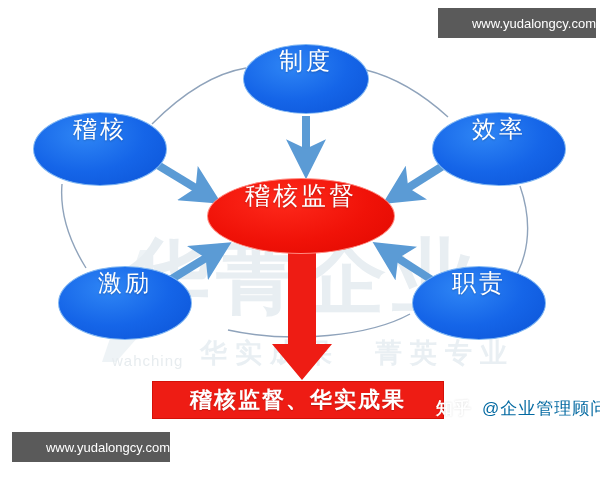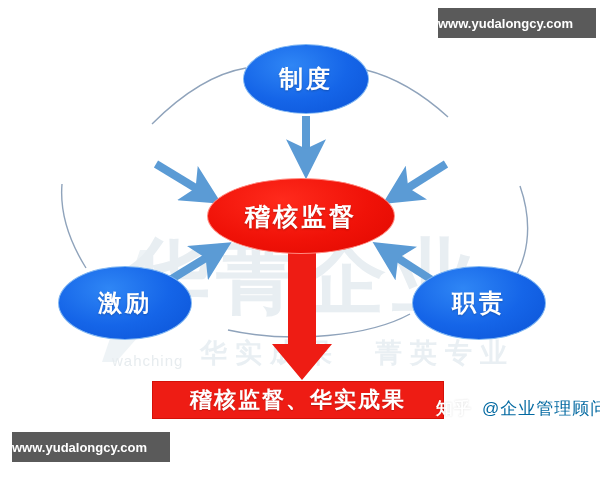--- a/index.html
+++ b/index.html
@@ -70,25 +70,25 @@
     position: absolute;
     inset: 0;
     z-index: 2;
   }
 
   
   .node {
     position: absolute;
     z-index: 3;
     display: flex;
-    align-items: center;
+    align-items: flex-start;
     justify-content: center;
     border-radius: 50%;
     color: #ffffff;
-    font-weight: bold;
+    font-weight: normal;
     text-align: center;
     white-space: nowrap;
     box-sizing: border-box;
   }
   .node-blue {
     background: radial-gradient(ellipse at 38% 30%, #2f86f5 0%, #1565e8 52%, #0b53d6 100%);
     border: 1px solid #7fb6f2;
     font-size: 24px;
     letter-spacing: 3px;
     text-shadow: 0 1px 2px rgba(0,0,0,0.22);
@@ -130,25 +130,25 @@
     box-sizing: border-box;
   }
 
   
   .site-chip {
     position: absolute;
     z-index: 6;
     background: #5a5a5a;
     color: #ffffff;
     font-size: 13px;
-    font-weight: bold;
+    font-weight: normal;
     letter-spacing: 0px;
     display: flex;
     align-items: center;
-    justify-content: flex-start;
+    justify-content: flex-end;
     white-space: nowrap;
     box-sizing: border-box;
   }
   #site-chip-top    { left: 438px; top: 8px;   width: 158px; height: 30px; }
   #site-chip-bottom { left: 12px;  top: 432px; width: 158px; height: 30px; }
 
   
   .zhihu-wrap {
     position: absolute;
     left: 436px;
@@ -213,20 +213,26 @@
     </g>
 
     <g>
       <path d="M288,250 L316,250 L316,344 L332,344 L302,380 L272,344 L288,344 Z" fill="#ee1c14"></path>
     </g>
   </svg>
 
   <div class="node node-blue" id="node-top">
     <span>制度</span>
   </div>
+  <div class="node node-blue" id="node-left">
+    <span>稽核</span>
+  </div>
+  <div class="node node-blue" id="node-right">
+    <span>效率</span>
+  </div>
   <div class="node node-blue" id="node-bright">
     <span>职责</span>
   </div>
   <div class="node node-blue" id="node-bleft">
     <span>激励</span>
   </div>
 
   <div class="node node-core" id="node-core">
     <span>稽核监督</span>
   </div>

